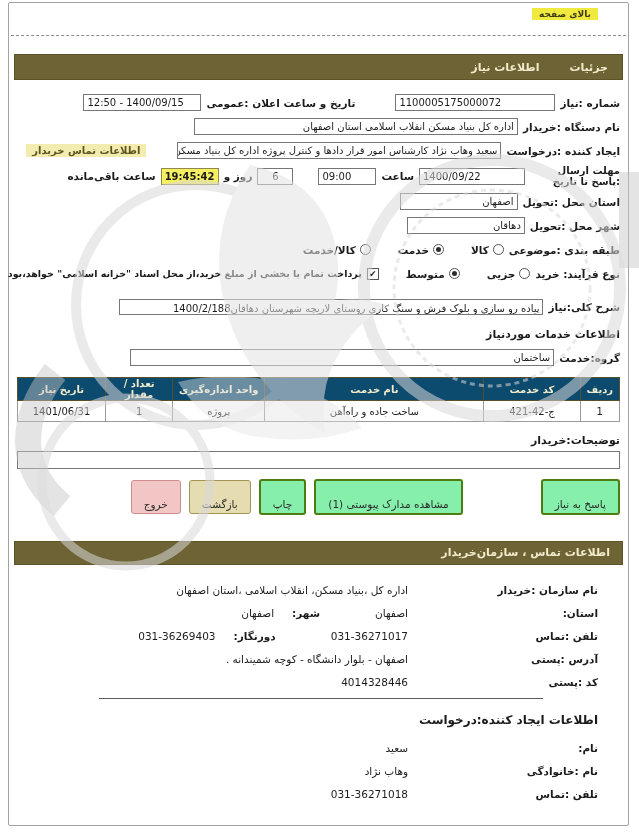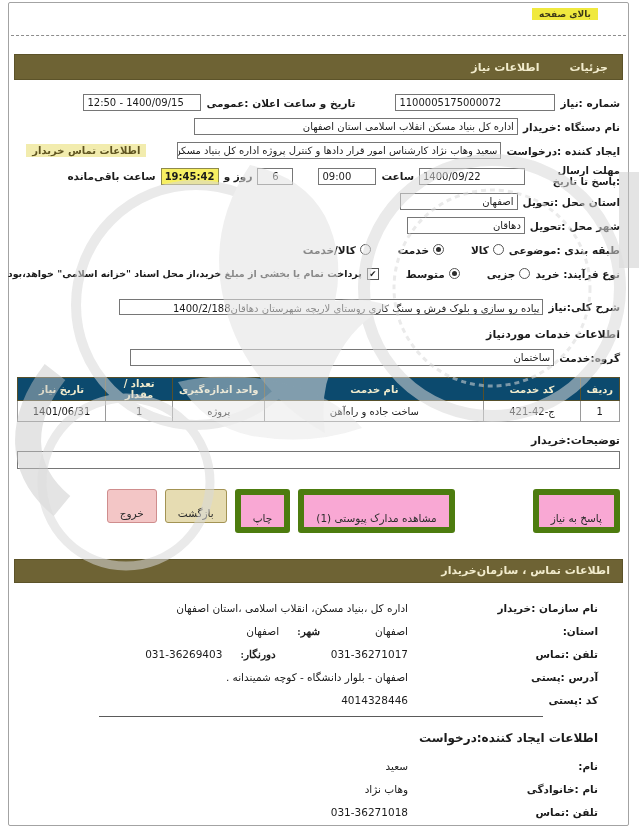--- a/index.html
+++ b/index.html
@@ -67,34 +67,34 @@
   }
   table.svc td { border:1px solid #9a9a9a; background:#fff; height:21px; text-align:center; padding:0 3px; }
   .c-ردیف{width:40px}.c-code{width:100px}.c-name{width:235px}.c-unit{width:95px}.c-qty{width:70px}.c-date{width:90px}
   .notes-box { width:100%; height:18px; margin-top:4px; }
   
   .btnrow { display:flex; align-items:center; gap:8px; margin-top:10px; }
   .btn {
     border-radius:3px; font-size:10.5px; padding:16px 12px; cursor:pointer;
     font-family:inherit; color:#2c2c2c; height:27px; line-height:15px;
   }
-  .btn-green { background:#f9a8d4; border:6px solid #4d7c0f;margin-top:10px; }
+  .btn-green { background:#86efac; border:2px solid #4d7c0f; }
   .btn-tan   { background:#e6dcb2; border:1px solid #a39354; }
   .btn-pink  { background:#f3c6c6; border:1px solid #cf8d8d; }
   .gap70 { margin-left:70px; }
   
   .barsection {
     margin:26px 5px 0 5px; height:24px; background:#6e6334; border:1px solid #5c5329;
     color:#f2eccd; font-weight:bold; font-size:11px; line-height:22px; padding:0 12px;
   }
   .cblock { padding:18px 30px 0 30px; position:relative; z-index:2; }
   .crow { display:flex; align-items:center; margin-bottom:9px; min-height:14px; }
   .c-lbl { width:150px; font-weight:bold; font-size:10.5px; flex:0 0 auto; }
   .c-val { font-size:10.5px; margin-right:40px; }
-  .c-lbl2 { font-weight:bold; font-size:10.5px; margin-right:55px;font-family:Liberation Serif, serif; }
+  .c-lbl2 { font-weight:bold; font-size:10.5px; margin-right:55px; }
   .c-val2 { font-size:10.5px; margin-right:18px; }
   .divider { border-top:1px solid #5a5a5a; margin:8px 55px 14px 60px; }
   .creator-title { font-weight:bold; font-size:12px; margin:4px 0 14px 0; }
 </style>
 </head>
 <body>
 
 <div class="frame">
 
   <div class="topstrip">

